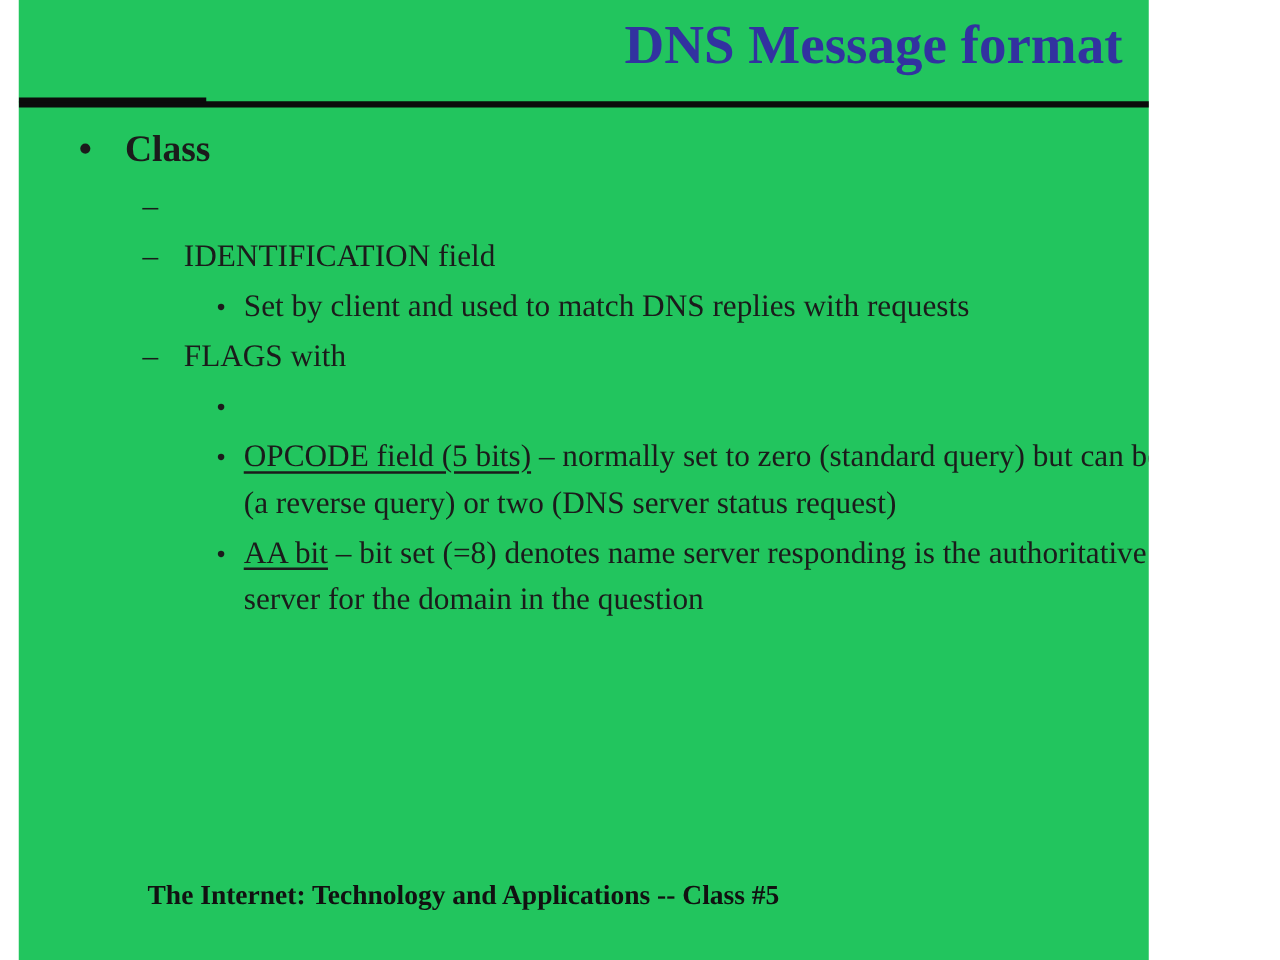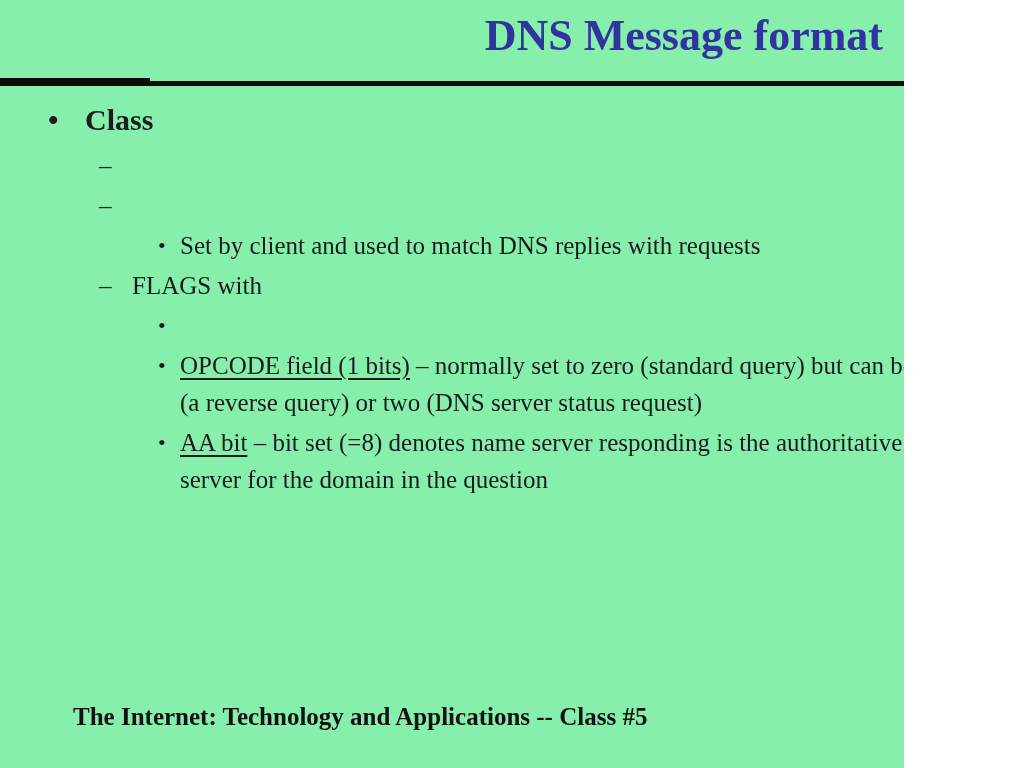--- a/index.html
+++ b/index.html
@@ -1,23 +1,24 @@
 <!DOCTYPE html>
 <html><head>
 <meta charset="utf-8">
 <style>
   html, body { margin: 0; padding: 0; }
   .slide {
     position: relative;
     width: 904px;
     height: 768px;
-    background: #86efac;
+    background: #22c55e;
     overflow: hidden;
     font-family: "Liberation Serif", serif;
     color: #1b1b1b;
+    margin-left: 15px;
   }
   .title {
     position: absolute;
     top: 10px;
     left: 0;
     right: 21px;
     text-align: right;
     font-weight: bold;
     font-size: 44px;
     line-height: 52px;
@@ -69,24 +70,24 @@
     margin-bottom: 3px;
   }
   .l3 .bullet { flex: 0 0 22px; font-size: 22px; }
   .l3 .text { max-width: 780px; }
   .lead {
     text-decoration: underline;
     text-underline-offset: 4px;
   }
   .footer {
     position: absolute;
-    left: 73px;
+    left: 103px;
     top: 703px;
     font-weight: bold;
-    font-size: 25px;
+    font-size: 22px;
     color: #111111;
   }
   .pageno {
     position: absolute;
     left: 910px;
     top: 699px;
     font-size: 24px;
     color: #222222;
   }
 </style>
@@ -106,39 +107,40 @@
       <span class="bullet">•</span>
       <span class="text">Class</span>
     </div>
 
     <div class="row l2">
       <span class="bullet">–</span>
     </div>
 
     <div class="row l2">
       <span class="bullet">–</span>
+      <span class="text">IDENTIFICATION field</span>
     </div>
 
     <div class="row l3">
       <span class="bullet">•</span>
       <span class="text">Set by client and used to match DNS replies with requests</span>
     </div>
 
     <div class="row l2">
       <span class="bullet">–</span>
       <span class="text">FLAGS with</span>
     </div>
 
     <div class="row l3">
       <span class="bullet">•</span>
     </div>
 
     <div class="row l3">
       <span class="bullet">•</span>
-      <span class="text"><span class="lead">OPCODE field (1 bits)</span><span> – normally set to zero (standard query) but can be one (a reverse query) or two (DNS server status request)</span></span>
+      <span class="text"><span class="lead">OPCODE field (5 bits)</span><span> – normally set to zero (standard query) but can be one (a reverse query) or two (DNS server status request)</span></span>
     </div>
 
     <div class="row l3">
       <span class="bullet">•</span>
       <span class="text"><span class="lead">AA bit</span><span> – bit set (=8) denotes name server responding is the authoritative server for the domain in the question</span></span>
     </div>
 
   </div>
 
   <div class="footer">The Internet: Technology and Applications -- Class #5</div>

